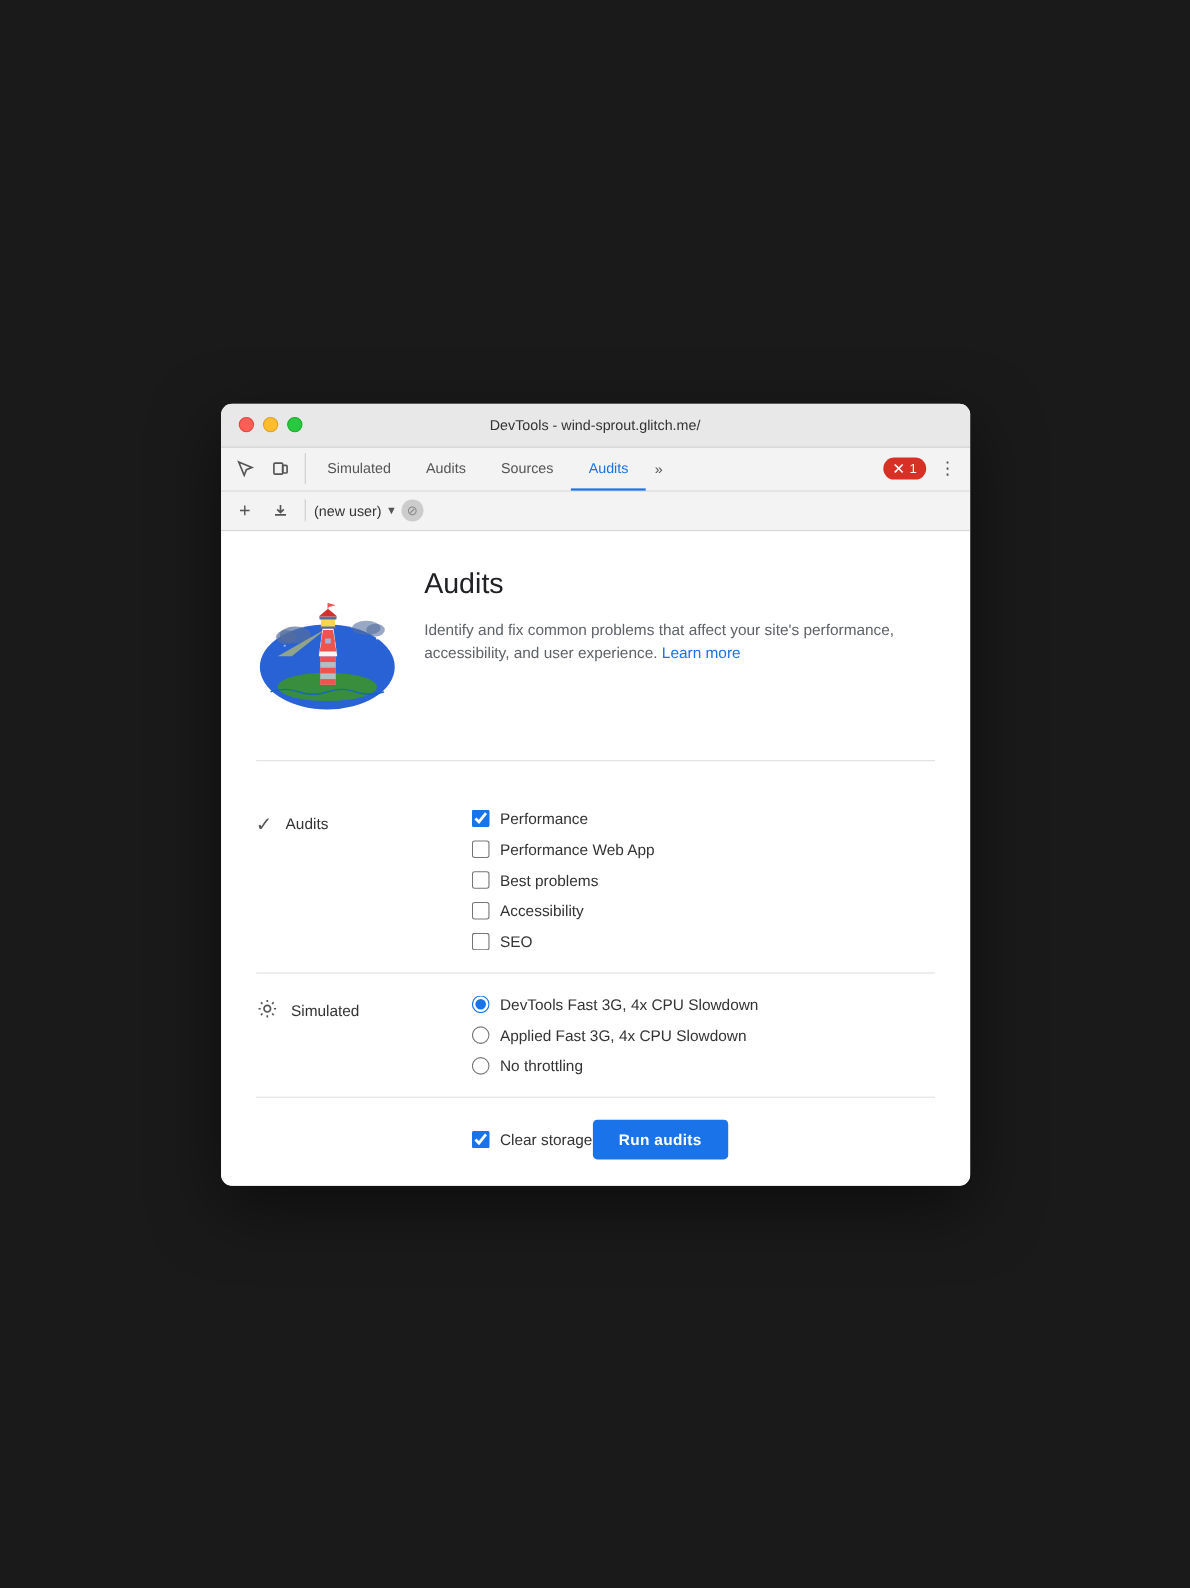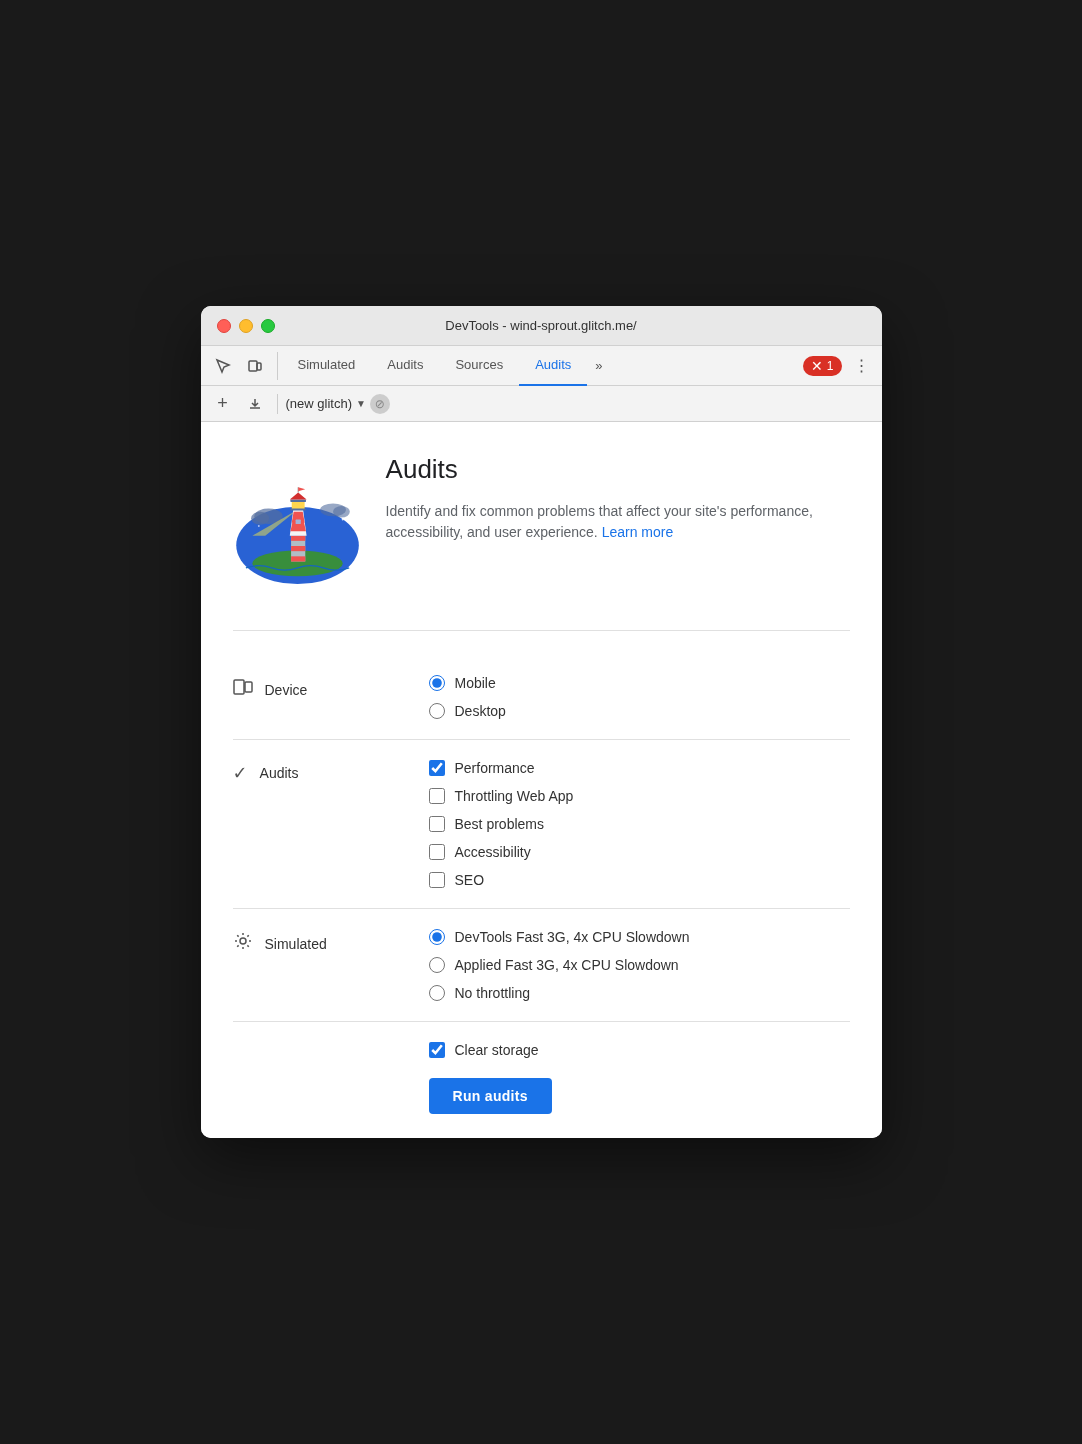--- a/index.html
+++ b/index.html
@@ -289,22 +289,22 @@
       cursor: pointer;
       width: 16px;
       height: 16px;
       accent-color: #1a73e8;
     }
 
     
     .bottom-section {
       padding: 20px 0 0 0;
       display: flex;
-      flex-direction: column;
-      gap: 20px;
+      flex-direction: row;
+      gap: 0;
       padding-left: 196px;
     }
 
     .run-button {
       background: #1a73e8;
       color: white;
       border: none;
       border-radius: 4px;
       padding: 10px 24px;
       font-size: 14px;
@@ -378,21 +378,21 @@
 
   <div class="secondary-toolbar">
     <div class="toolbar-icon" style="font-size:18px; font-weight:300;">+</div>
     <div class="toolbar-icon">
       <svg width="14" height="14" viewBox="0 0 14 14" fill="none" stroke="#555" stroke-width="1.5">
         <path d="M7 2v7M4 6l3 3 3-3M2 11h10"></path>
       </svg>
     </div>
     <div class="toolbar-divider"></div>
     <div class="audit-selector">
-      <span>(new glitch)</span>
+      <span>(new user)</span>
       <span class="audit-selector-arrow">▼</span>
     </div>
     <div class="toolbar-cancel">⊘</div>
   </div>
 
   <div class="main-content">
 
     <div class="hero">
 
       <svg class="lighthouse-scene" viewBox="0 0 200 160" xmlns="http://www.w3.org/2000/svg">
@@ -446,55 +446,34 @@
 
       <div class="hero-text">
         <h1 class="hero-title">Audits</h1>
         <p class="hero-desc">
           <span>Identify and fix common problems that affect your site's performance, accessibility, and user experience.</span>
           <a href="#">Learn more</a>
         </p>
       </div>
     </div>
 
-    <div class="section-row">
-      <div class="section-label">
-        <span class="section-icon">
-          <svg width="20" height="20" viewBox="0 0 20 20" fill="none" stroke="#555" stroke-width="1.5">
-            <rect x="1" y="3" width="10" height="14" rx="1"></rect>
-            <rect x="12" y="5" width="7" height="10" rx="1"></rect>
-          </svg>
-        </span>
-        <span>Device</span>
-      </div>
-      <div class="section-options">
-        <label class="radio-option">
-          <input type="radio" name="device" checked="" style="">
-          <span>Mobile</span>
-        </label>
-        <label class="radio-option">
-          <input type="radio" name="device" style="">
-          <span>Desktop</span>
-        </label>
-      </div>
-    </div>
 
     <div class="section-row">
       <div class="section-label">
         <span class="section-icon" style="font-size:18px; color:#555;">✓</span>
         <span>Audits</span>
       </div>
       <div class="section-options">
         <label class="checkbox-option">
           <input type="checkbox" checked="" style="">
           <span>Performance</span>
         </label>
         <label class="checkbox-option">
           <input type="checkbox" style="">
-          <span>Throttling Web App</span>
+          <span>Performance Web App</span>
         </label>
         <label class="checkbox-option">
           <input type="checkbox" style="">
           <span>Best problems</span>
         </label>
         <label class="checkbox-option">
           <input type="checkbox" style="">
           <span>Accessibility</span>
         </label>
         <label class="checkbox-option">

